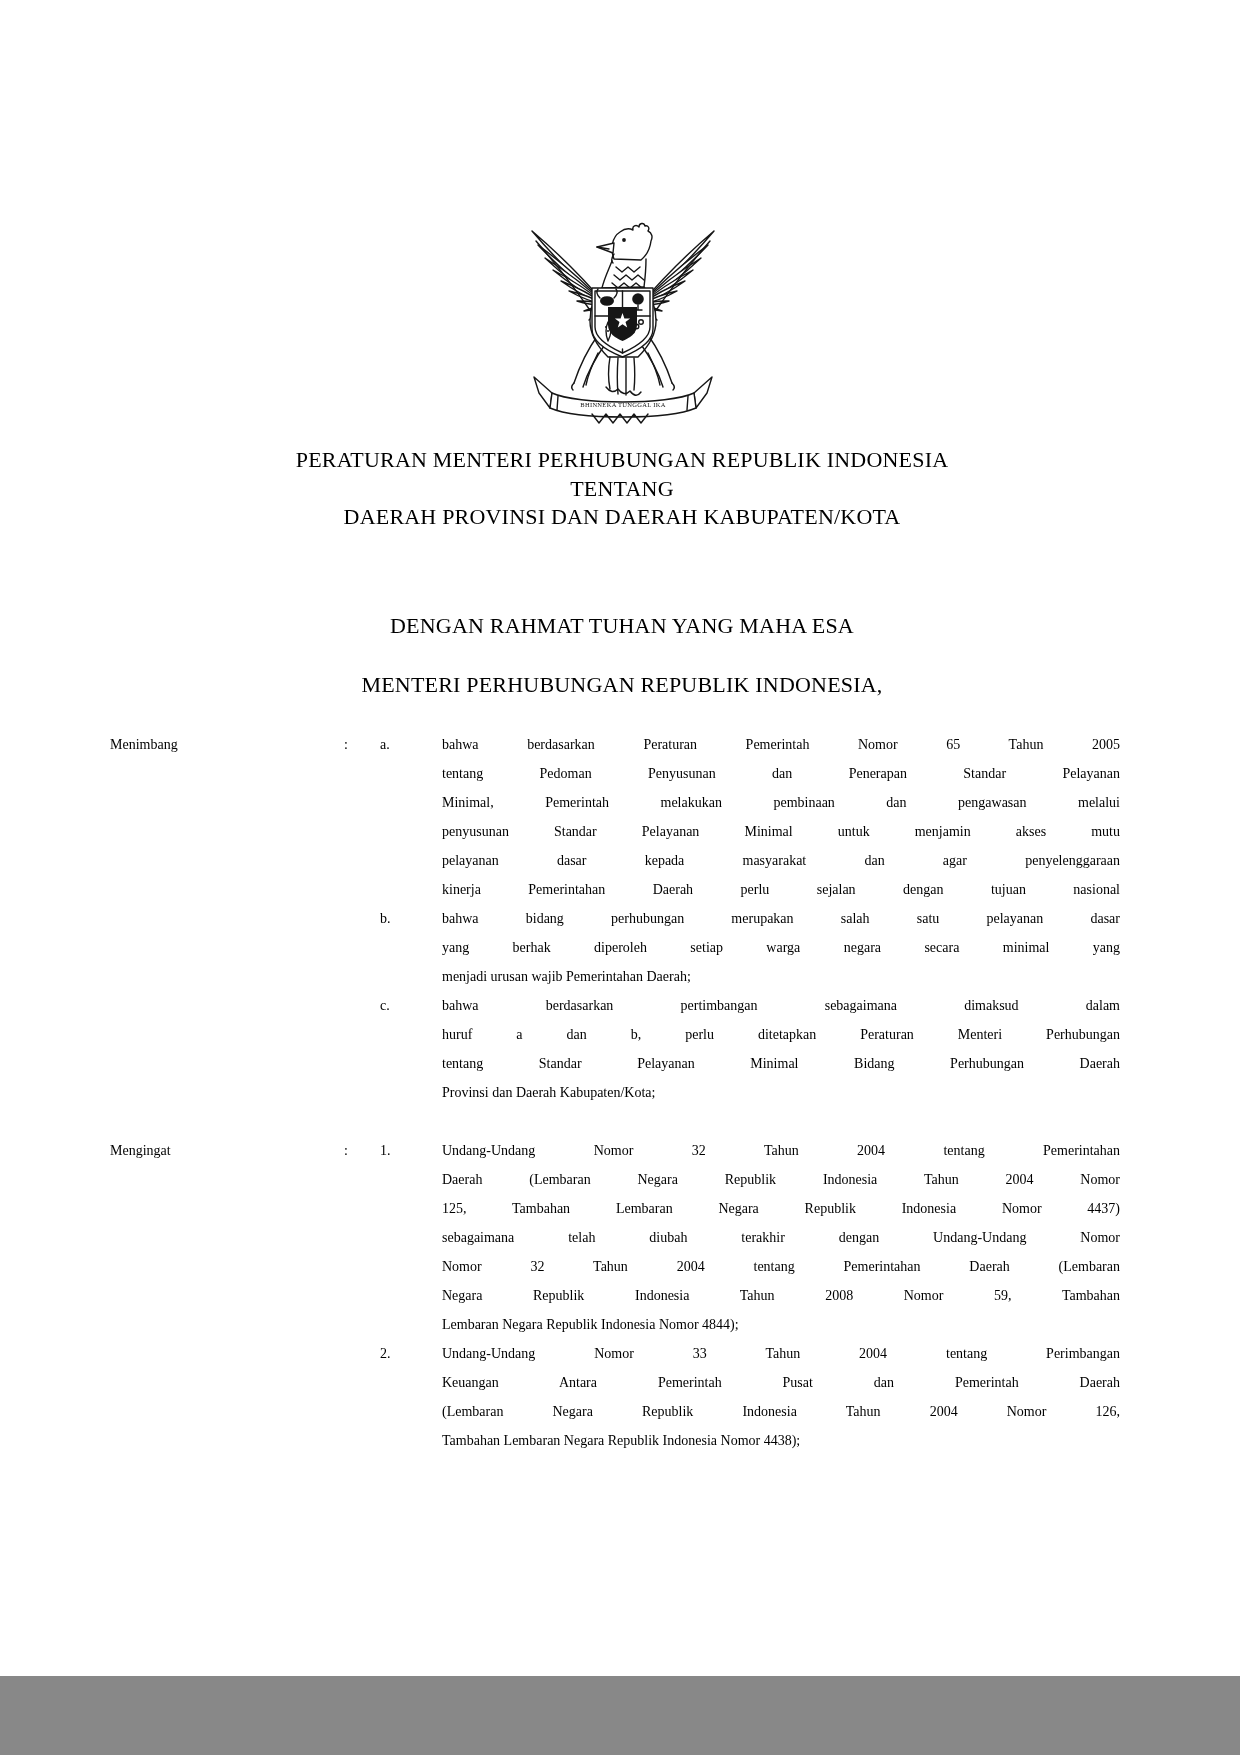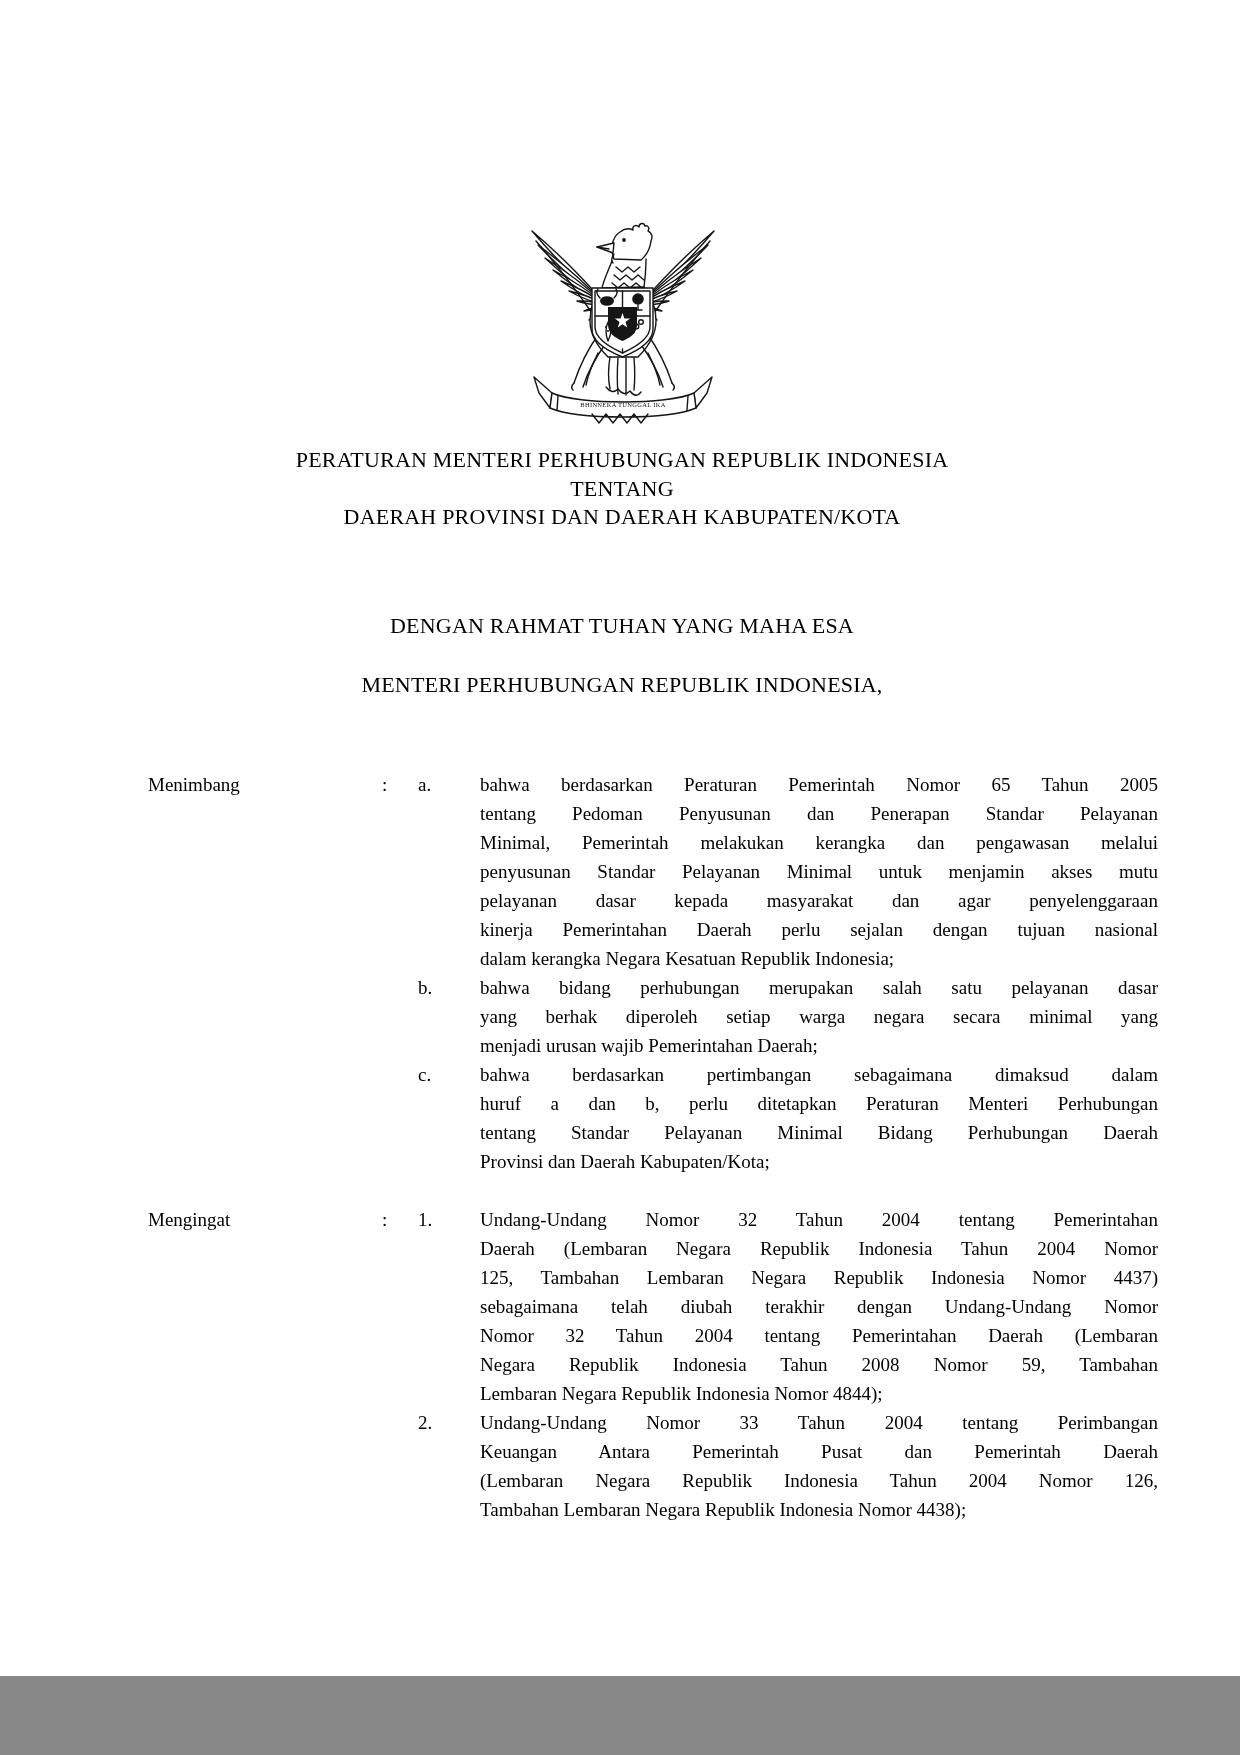--- a/index.html
+++ b/index.html
@@ -8,21 +8,21 @@
     background:#ffffff; overflow:hidden;
     font-family:"Liberation Serif", serif; color:#000;
   }
   .emblem { position:absolute; left:528px; top:217px; width:190px; height:208px; }
   .center-block { position:absolute; left:107px; width:1030px; text-align:center; }
   .title-block { top:446px; }
   .tline { font-size:22px; line-height:28.5px; height:28.5px; letter-spacing:0.2px; }
   .invocation-block { top:611px; }
   .authority-block { top:670px; }
   .hline { font-size:22px; line-height:29px; height:29px; letter-spacing:0.2px; }
-  .doc { position:absolute; left:107px; top:770px; width:1013px; font-size:19px;margin-left:38px; }
+  .doc { position:absolute; left:107px; top:730px; width:1013px; font-size:14px; }
   .row { position:relative; }
   .row .label  { position:absolute; left:3px;  top:0; line-height:29px; }
   .row .colon  { position:absolute; left:237px; top:0; line-height:29px; }
   .row .marker { position:absolute; left:273px; top:0; line-height:29px; }
   .row .itext  { margin-left:335px; width:678px; }
   .jline, .lline { line-height:29px; height:29px; white-space:nowrap; }
   .jline { text-align:justify; text-align-last:justify; text-justify:inter-word; white-space:normal; }
   .lline { text-align:left; }
   .spacer { height:29px; }
   .watermark {
@@ -141,25 +141,24 @@
   </div>
 
   <div class="doc">
       <div class="row">
         <span class="label">Menimbang</span>
         <span class="colon">:</span>
         <span class="marker">a.</span>
         <div class="itext">
           <div class="jline">bahwa berdasarkan Peraturan Pemerintah Nomor 65 Tahun 2005</div>
           <div class="jline">tentang Pedoman Penyusunan dan Penerapan Standar Pelayanan</div>
-          <div class="jline">Minimal, Pemerintah melakukan kerangka dan pengawasan melalui</div>
+          <div class="jline">Minimal, Pemerintah melakukan pembinaan dan pengawasan melalui</div>
           <div class="jline">penyusunan Standar Pelayanan Minimal untuk menjamin akses mutu</div>
           <div class="jline">pelayanan dasar kepada masyarakat dan agar penyelenggaraan</div>
           <div class="jline">kinerja Pemerintahan Daerah perlu sejalan dengan tujuan nasional</div>
-          <div class="lline">dalam kerangka Negara Kesatuan Republik Indonesia;</div>
         </div>
       </div>
       <div class="row">
         <span class="marker">b.</span>
         <div class="itext">
           <div class="jline">bahwa bidang perhubungan merupakan salah satu pelayanan dasar</div>
           <div class="jline">yang berhak diperoleh setiap warga negara secara minimal yang</div>
           <div class="lline">menjadi urusan wajib Pemerintahan Daerah;</div>
         </div>
       </div>

